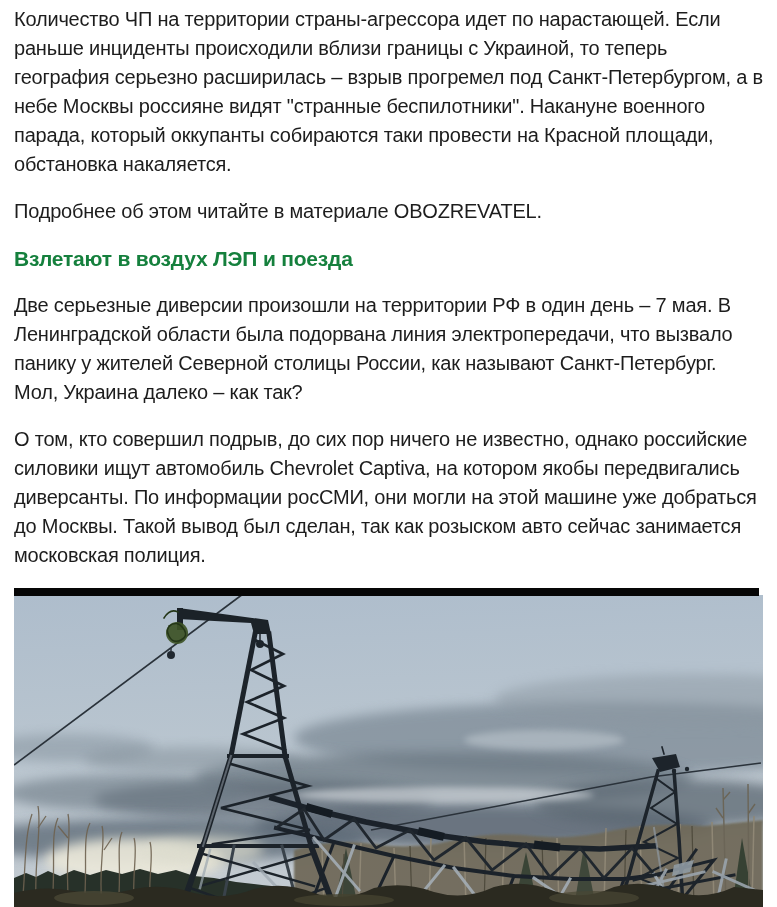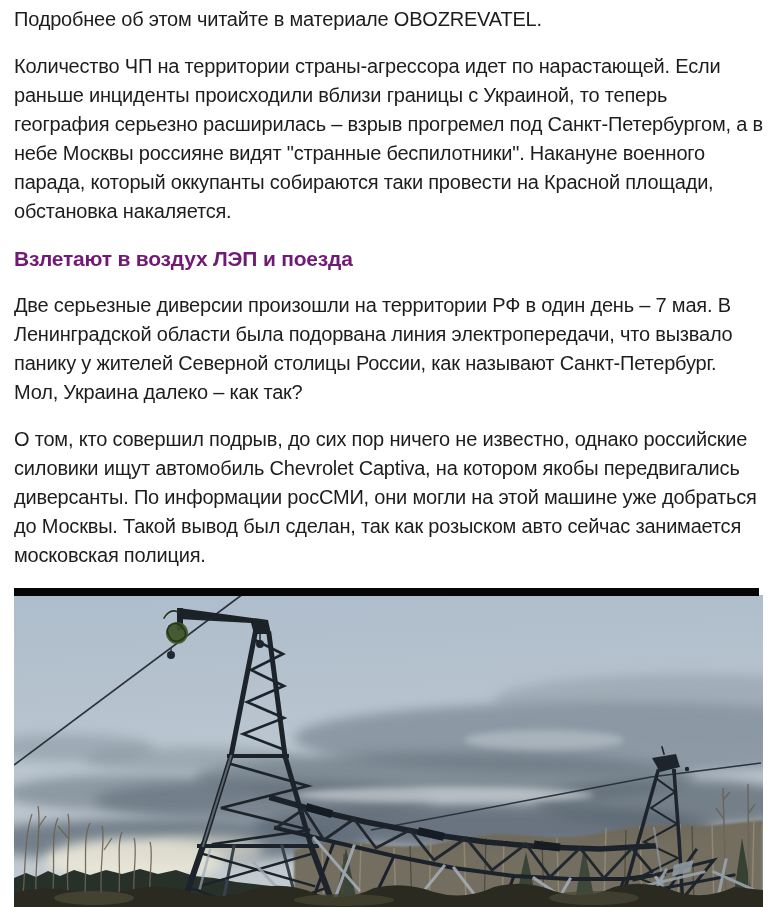--- a/index.html
+++ b/index.html
@@ -22,35 +22,35 @@
     line-height: 29px;
     letter-spacing: -0.2px;
     color: #1d1d1d;
   }
   .article h2 {
     margin: 0 0 18px 0;
     font-size: 21px;
     line-height: 29px;
     font-weight: bold;
     letter-spacing: -0.2px;
-    color: #701a75;
+    color: #15803d;
   }
   figure.photo {
     margin: 0;
     width: 749px;
     height: 319px;
     line-height: 0;
   }
 </style>
 </head>
 <body>
 
 <div class="article">
+  <p>Количество ЧП на территории страны-агрессора идет по нарастающей. Если раньше инциденты происходили вблизи границы с Украиной, то теперь география серьезно расширилась – взрыв прогремел под Санкт-Петербургом, а в небе Москвы россияне видят "странные беспилотники". Накануне военного парада, который оккупанты собираются таки провести на Красной площади, обстановка накаляется.</p>
   <p>Подробнее об этом читайте в материале OBOZREVATEL.</p>
-  <p>Количество ЧП на территории страны-агрессора идет по нарастающей. Если раньше инциденты происходили вблизи границы с Украиной, то теперь география серьезно расширилась – взрыв прогремел под Санкт-Петербургом, а в небе Москвы россияне видят "странные беспилотники". Накануне военного парада, который оккупанты собираются таки провести на Красной площади, обстановка накаляется.</p>
   <h2>Взлетают в воздух ЛЭП и поезда</h2>
   <p>Две серьезные диверсии произошли на территории РФ в один день – 7 мая. В Ленинградской области была подорвана линия электропередачи, что вызвало панику у жителей Северной столицы России, как называют Санкт-Петербург. Мол, Украина далеко – как так?</p>
   <p>О том, кто совершил подрыв, до сих пор ничего не известно, однако российские силовики ищут автомобиль Chevrolet Captiva, на котором якобы передвигались диверсанты. По информации росСМИ, они могли на этой машине уже добраться до Москвы. Такой вывод был сделан, так как розыском авто сейчас занимается московская полиция.</p>
 
   <figure class="photo">
     <svg width="749" height="319" viewBox="0 0 749 319" xmlns="http://www.w3.org/2000/svg">
       <defs>
         <linearGradient id="sky" x1="0" y1="0" x2="0.1" y2="1">
           <stop offset="0" stop-color="#aebdcc"></stop>
           <stop offset="0.5" stop-color="#b9c5cf"></stop>

